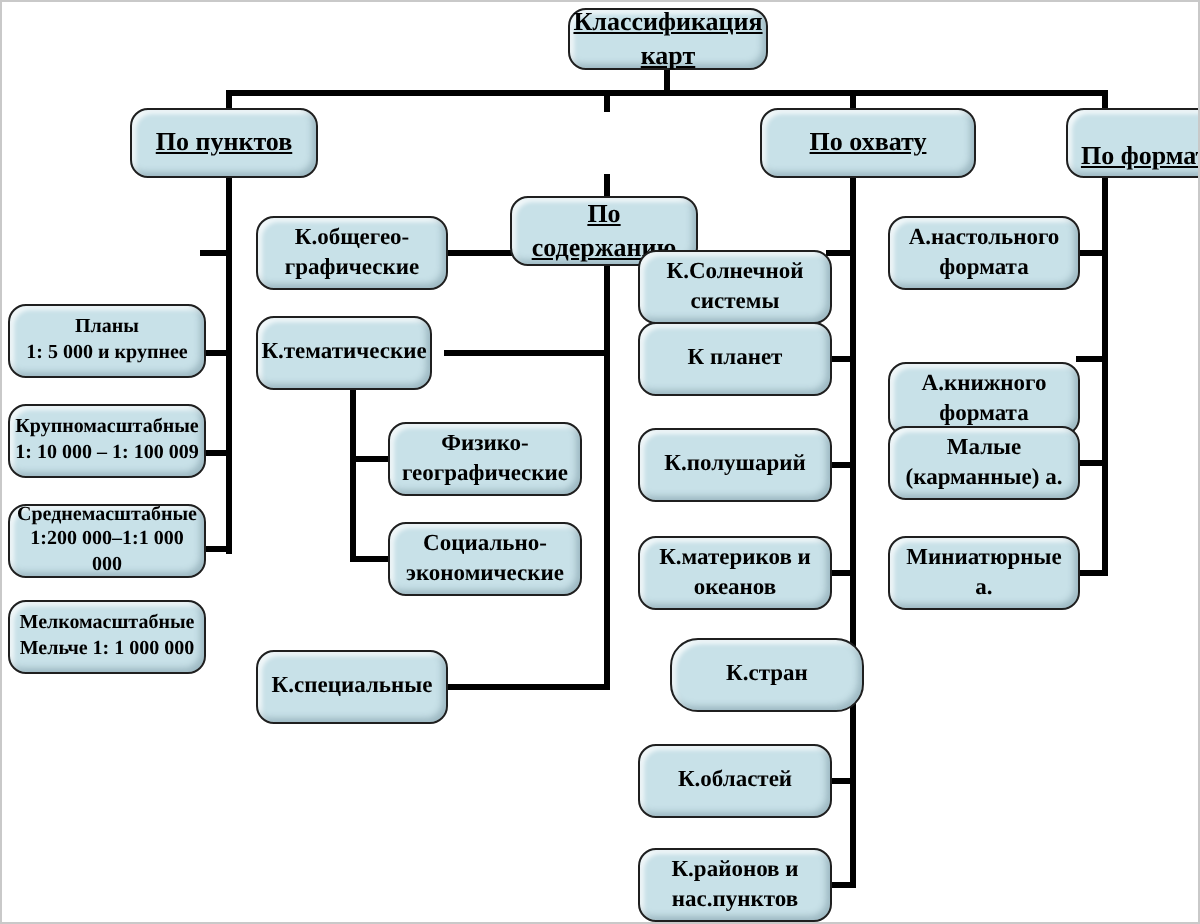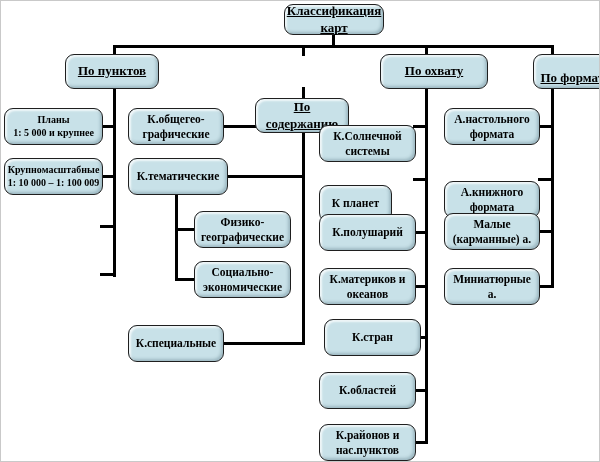--- a/index.html
+++ b/index.html
@@ -32,21 +32,21 @@
     color:#000;
     box-shadow:inset -2px -2px 3px rgba(90,120,135,.38), inset 2px 2px 2px rgba(255,255,255,.75);
   }
   .node .txt{
     white-space:pre-line;
     line-height:1.22;
     padding:1px 2px;
   }
   .root .txt, .hdr .txt{ text-decoration:underline; font-size:13px; line-height:1.3;}
   .b{ font-size:11.5px; }
-  .b-sm{ font-size:10px; }
+  .b-sm{ font-size:10px;margin-top:44px; }
 </style>
 </head>
 <body>
 
 <div id="stage">
 
   <div class="line" style="left:331px;top:32px;width:3px;height:14px;"></div>
   <div class="line" style="left:112px;top:44px;width:441px;height:3px;"></div>
 
   <div class="line" style="left:112px;top:44px;width:3px;height:11px;"></div>
@@ -103,55 +103,63 @@
   </div>
 
   <div class="node b-sm" style="left:3px;top:107px;width:99px;height:37px;">
     <span class="txt">Планы
 1: 5 000 и крупнее</span>
   </div>
   <div class="node b-sm" style="left:3px;top:157px;width:99px;height:37px;">
     <span class="txt">Крупномасштабные
 1: 10 000 – 1: 100 009</span>
   </div>
+  <div class="node b-sm" style="left:3px;top:207px;width:99px;height:37px;">
+    <span class="txt">Среднемасштабные
+1:200 000–1:1 000 000</span>
+  </div>
+  <div class="node b-sm" style="left:3px;top:255px;width:99px;height:37px;">
+    <span class="txt">Мелкомасштабные
+Мельче 1: 1 000 000</span>
+  </div>
 
   <div class="node b" style="left:127px;top:107px;width:96px;height:37px;">
     <span class="txt">К.общегео-
 графические</span>
   </div>
-  <div class="node b" style="left:127px;top:157px;width:100px;height:37px;">
+  <div class="node b" style="left:127px;top:157px;width:88px;height:37px;">
     <span class="txt">К.тематические</span>
   </div>
   <div class="node b" style="left:193px;top:210px;width:97px;height:37px;">
     <span class="txt">Физико-
 географические</span>
   </div>
   <div class="node b" style="left:193px;top:260px;width:97px;height:37px;">
     <span class="txt">Социально-
 экономические</span>
   </div>
   <div class="node b" style="left:127px;top:324px;width:96px;height:37px;">
     <span class="txt">К.специальные</span>
   </div>
 
   <div class="node b" style="left:318px;top:124px;width:97px;height:37px;">
     <span class="txt">К.Солнечной
 системы</span>
   </div>
-  <div class="node b" style="left:318px;top:160px;width:73px;height:37px;margin-top:24px;">
+  <div class="node b" style="left:318px;top:160px;width:97px;height:37px;">
     <span class="txt">К планет</span>
   </div>
   <div class="node b" style="left:318px;top:213px;width:97px;height:37px;">
     <span class="txt">К.полушарий</span>
   </div>
   <div class="node b" style="left:318px;top:267px;width:97px;height:37px;">
     <span class="txt">К.материков и
 океанов</span>
   </div>
-  <div class="node b" style="left:323px;top:318px;width:97px;height:37px;">
+  <div class="node b" style="left:334px;top:318px;width:97px;height:37px;border-radius:14px;">
     <span class="txt">К.стран</span>
   </div>
   <div class="node b" style="left:318px;top:371px;width:97px;height:37px;">
     <span class="txt">К.областей</span>
   </div>
   <div class="node b" style="left:318px;top:423px;width:97px;height:37px;">
     <span class="txt">К.районов и
 нас.пунктов</span>
   </div>
 

